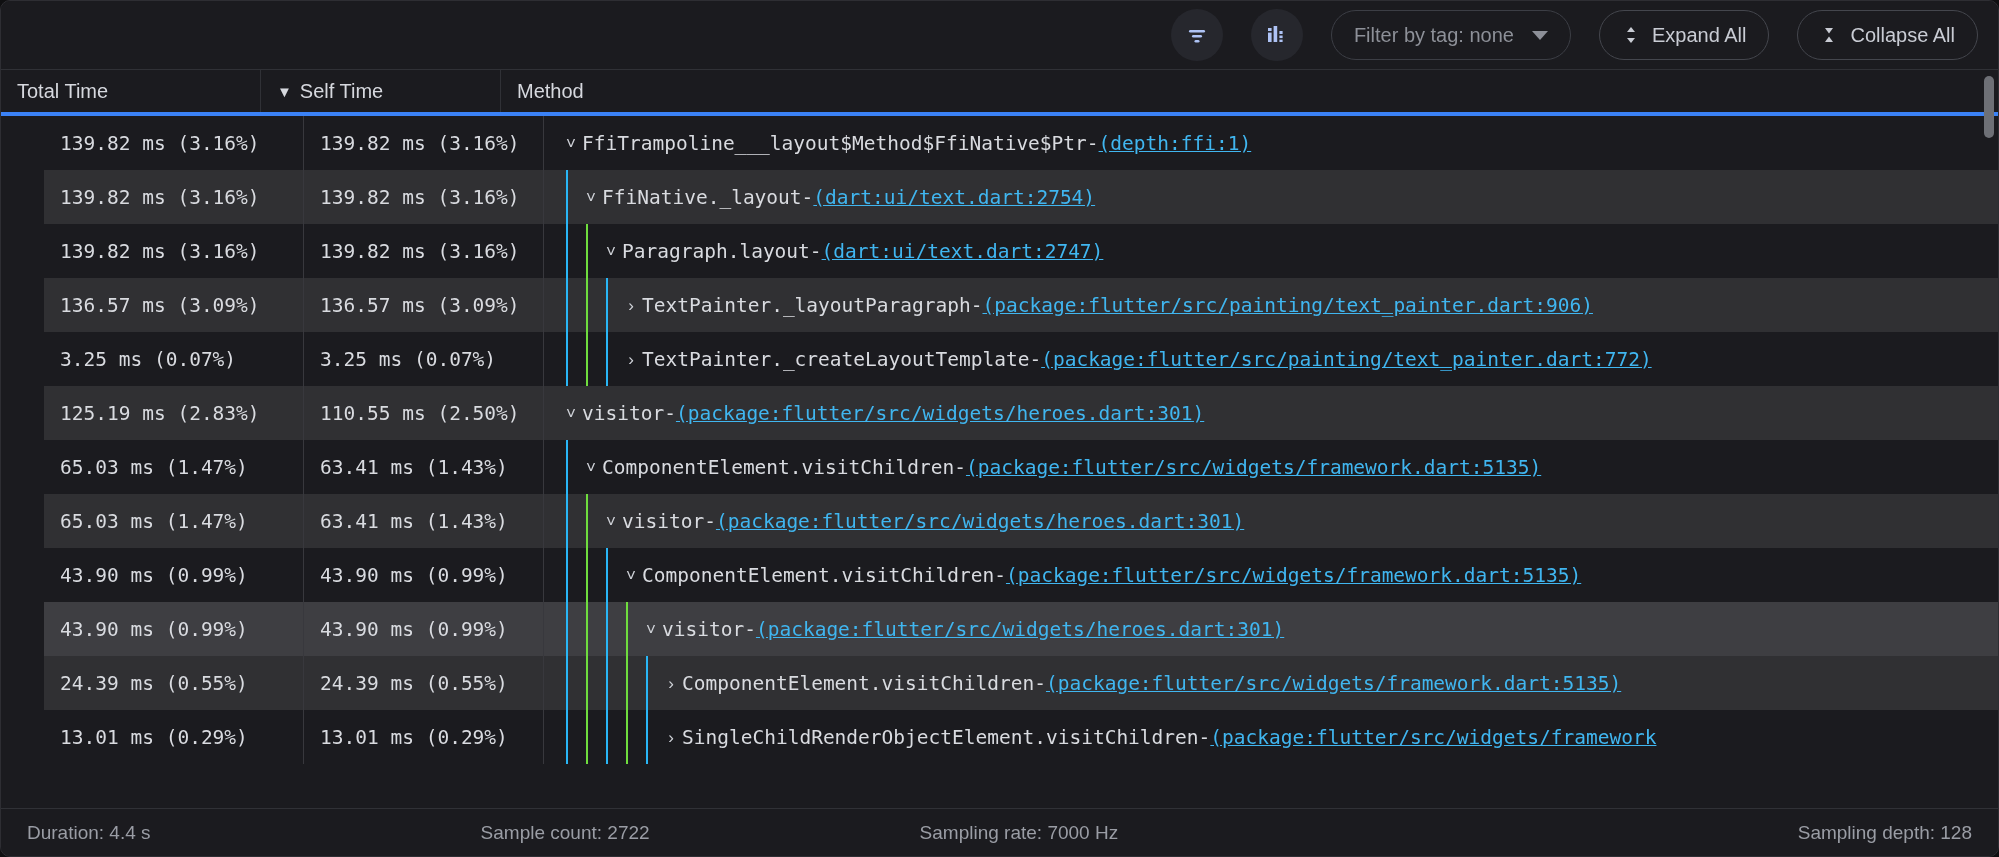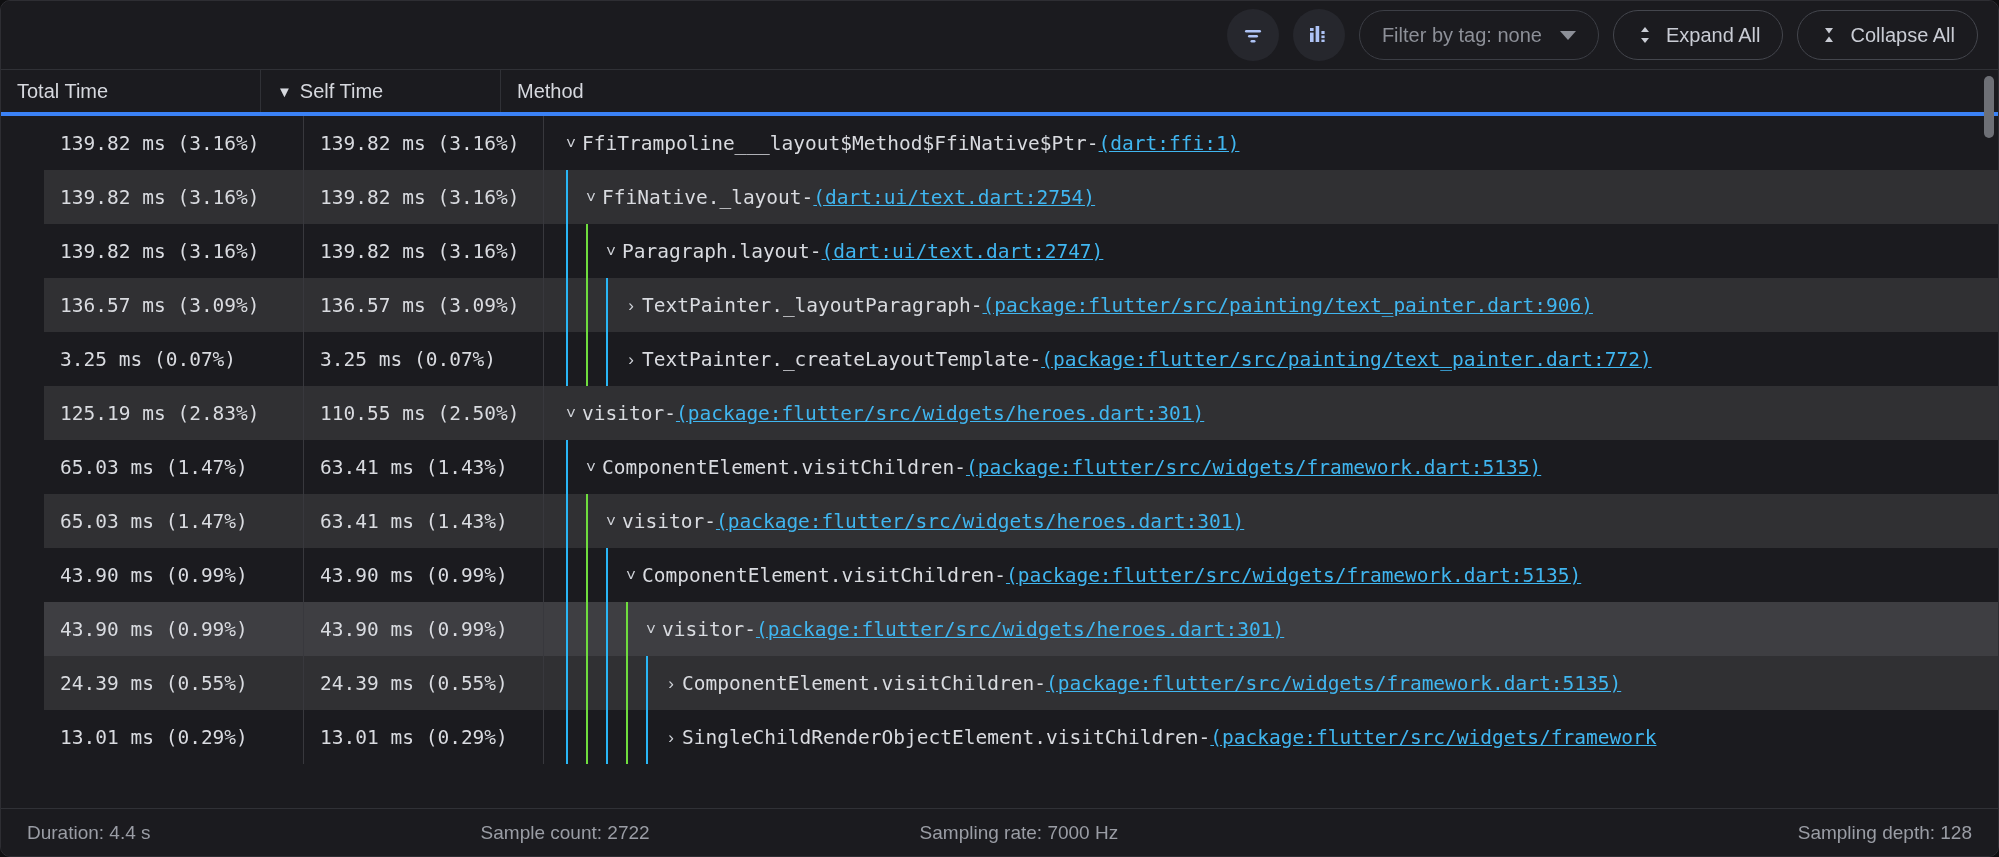--- a/index.html
+++ b/index.html
@@ -41,21 +41,21 @@
   }
   .tab.active { color: #e6e8ee; font-weight: 700; }
   .tab.active::after {
     content: "";
     position: absolute; left: 18px; right: 18px; bottom: 0;
     height: 5px; background: #aec3f5;
     border-radius: 3px 3px 0 0;
   }
   .toolbar-right {
     margin-left: auto;
-    display: flex; align-items: center; gap: 14px;
+    display: flex; align-items: center; gap: 28px;
   }
   .circ-btn {
     width: 52px; height: 52px; border-radius: 50%;
     background: #26272d;
     display: flex; align-items: center; justify-content: center;
     cursor: pointer;
     flex: 0 0 auto;
   }
   .circ-btn svg { display: block; }
   .pill {
@@ -264,21 +264,21 @@
     <div class="tbody" id="tbody">
         <div class="row">
           <div class="cell c-total">139.82 ms (3.16%)</div>
           <div class="cell c-self">139.82 ms (3.16%)</div>
           <div class="cell c-method">
             <div class="guides"></div>
             <div class="method-inner" style="padding-left: 16px;">
               <span class="twisty">˅</span>
               <span class="mname">FfiTrampoline___layout$Method$FfiNative$Ptr</span>
               <span class="mname"> - </span>
-              <span class="mlink">(dart:ffi:1)</span>
+              <span class="mlink">(depth:ffi:1)</span>
             </div>
           </div>
         </div>
         <div class="row alt">
           <div class="cell c-total">139.82 ms (3.16%)</div>
           <div class="cell c-self">139.82 ms (3.16%)</div>
           <div class="cell c-method">
             <div class="guides">
               <div class="guide" style="left: 22px; background: rgb(41, 182, 246);"></div>
             </div>

